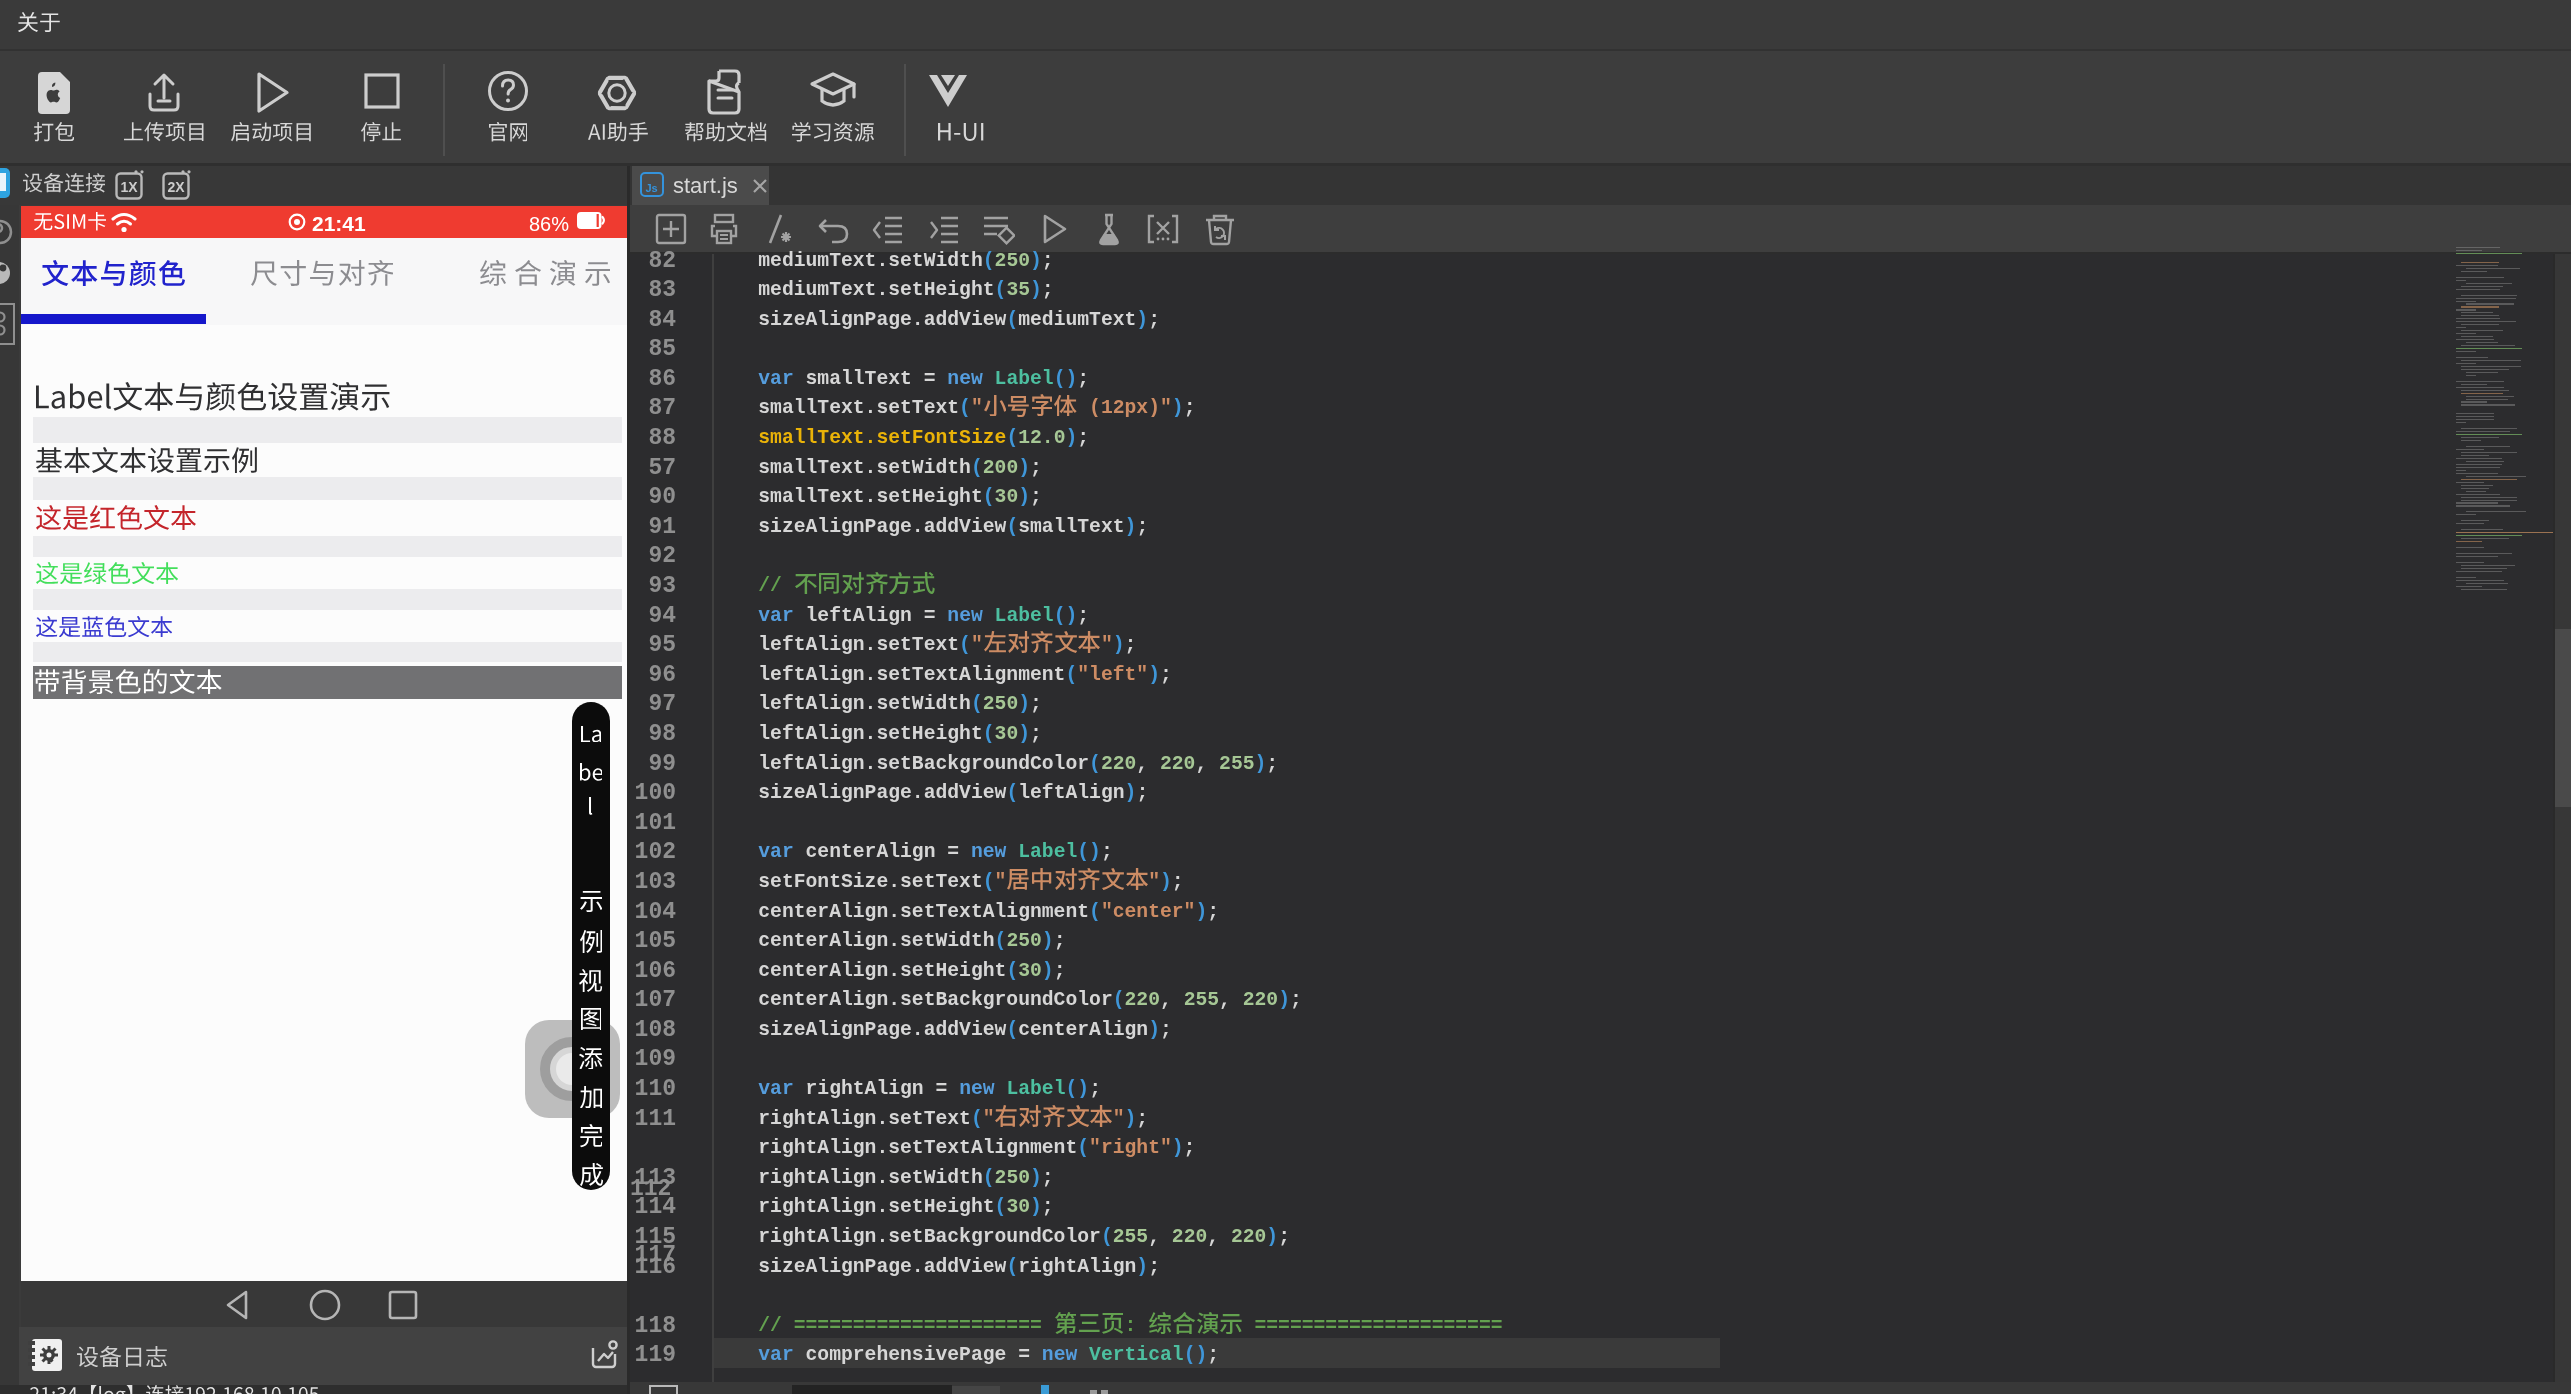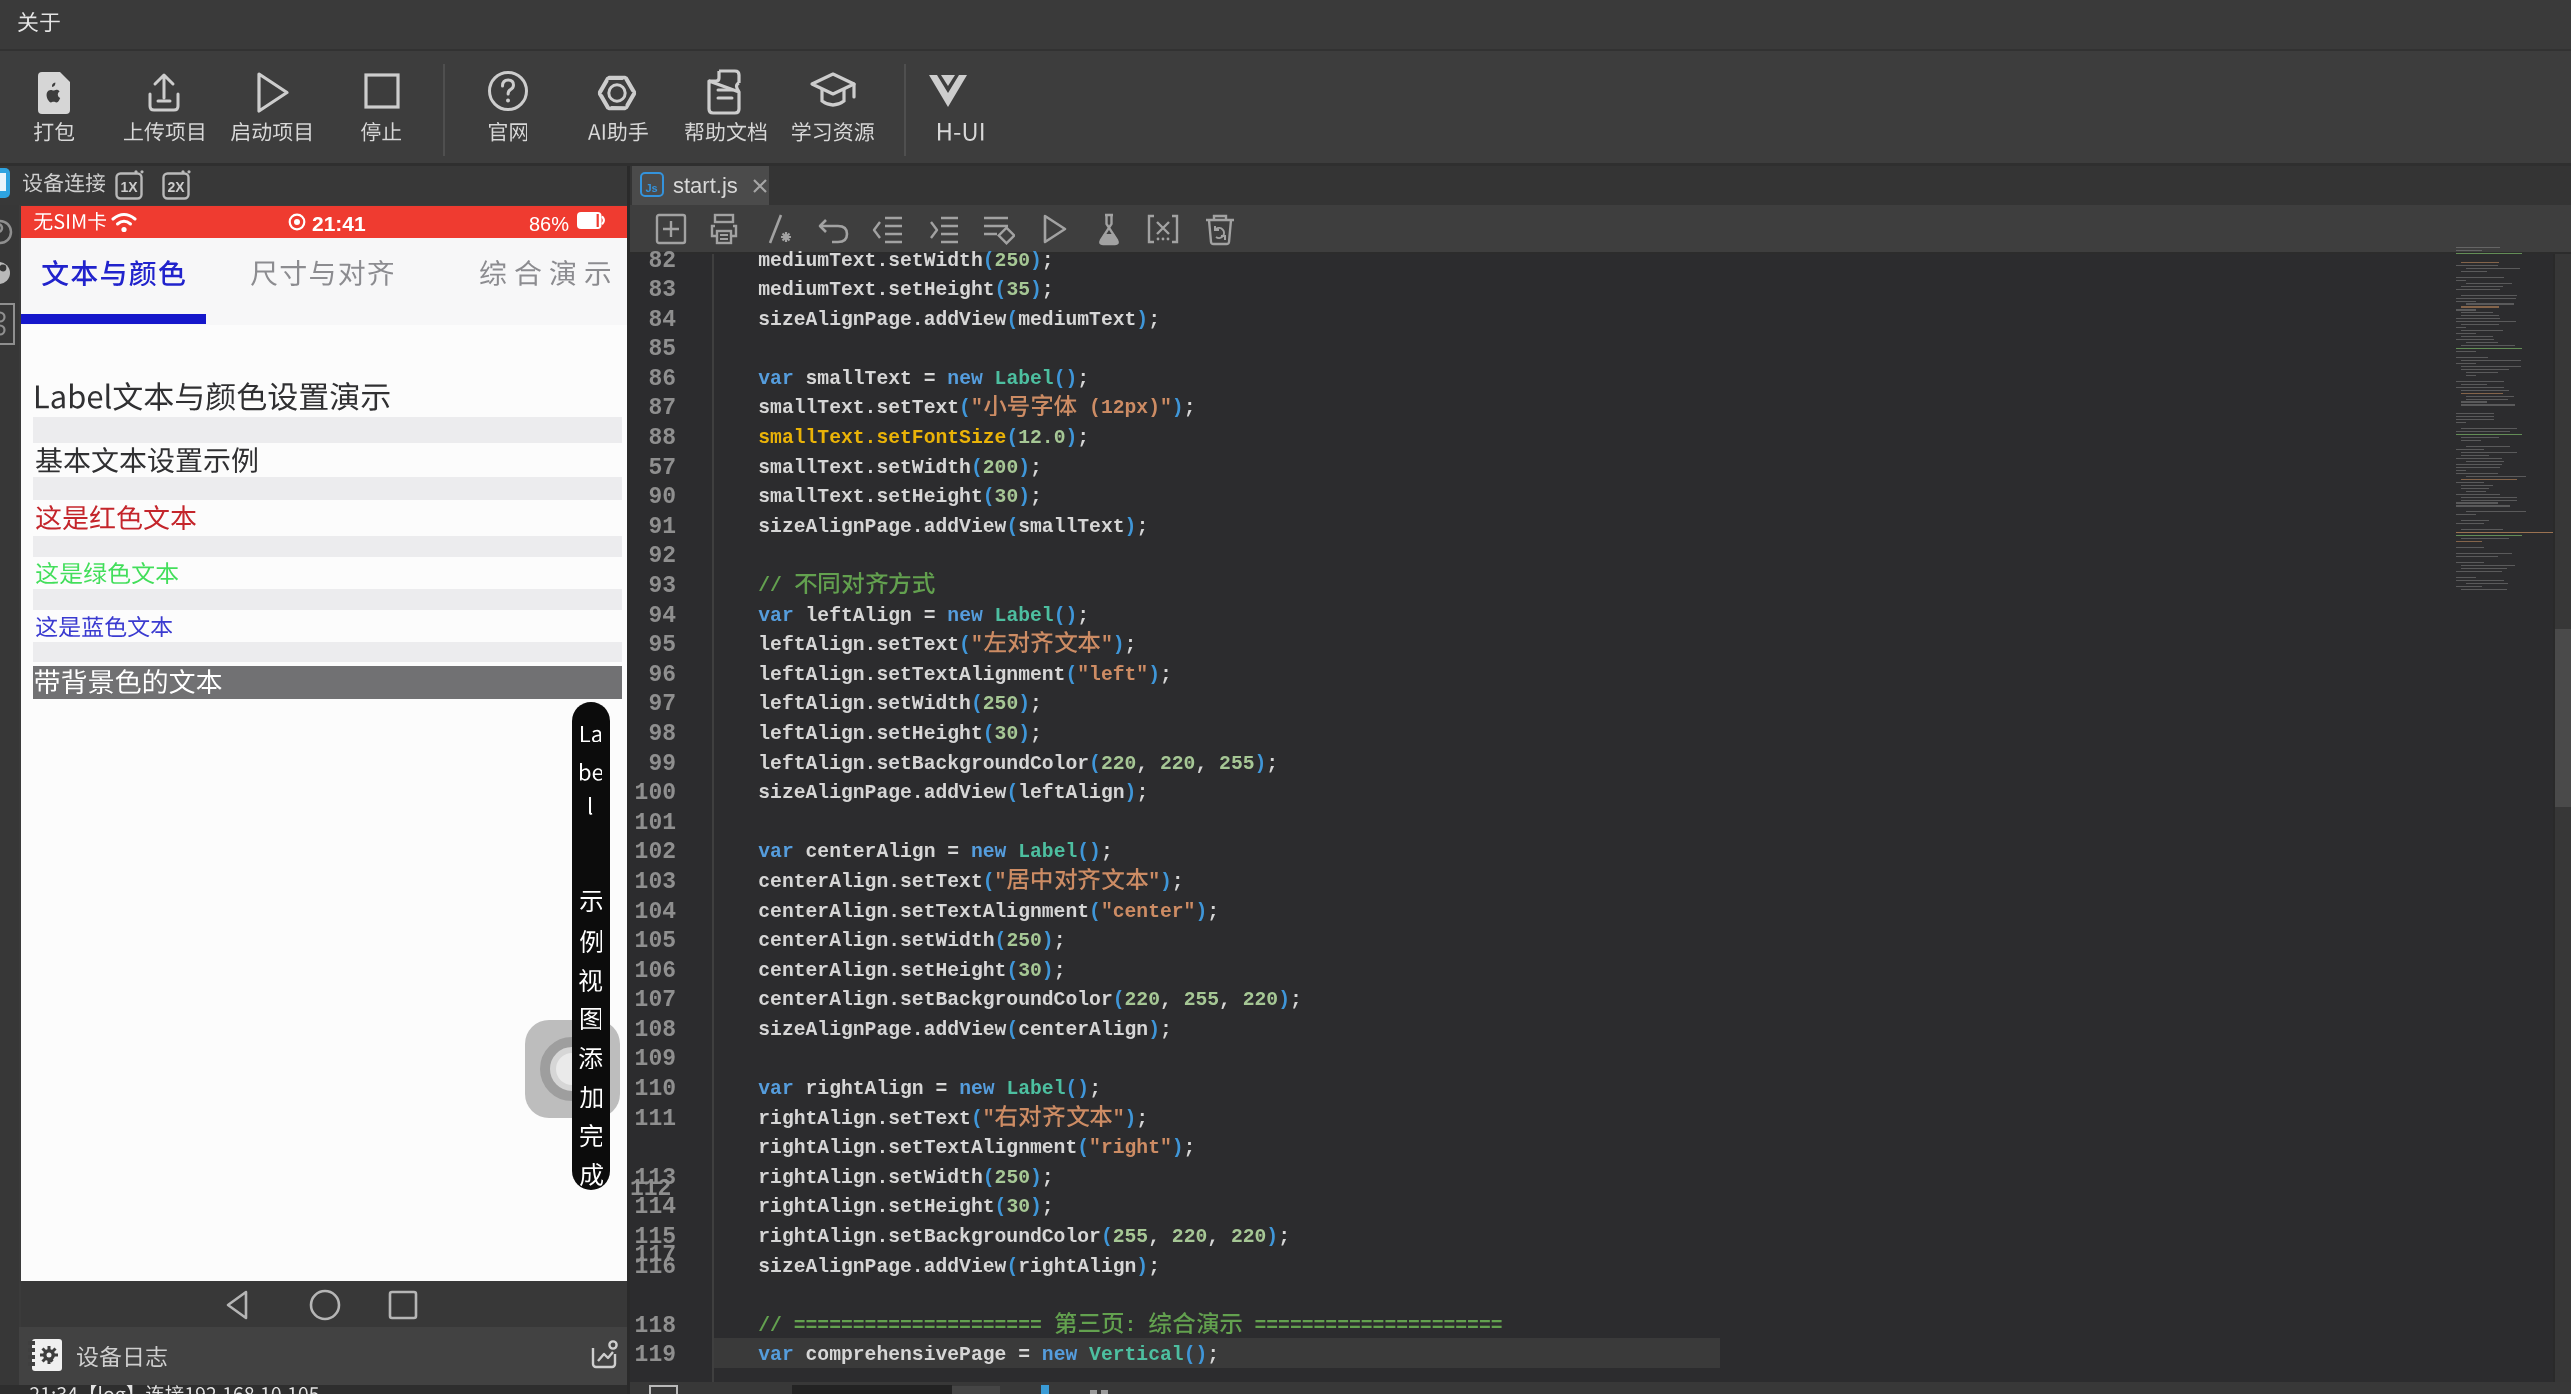--- a/index.html
+++ b/index.html
@@ -451,21 +451,21 @@
       <div style="position:absolute;top:572.0px;left:0;height:29.59px;line-height:29.59px;white-space:pre"><span style="color:#63a14f">    //             </span></div>
       <div style="position:absolute;top:601.6px;left:0;height:29.59px;line-height:29.59px;white-space:pre"><span style="color:#d6d6d6">    </span><span style="color:#559ddd">var</span><span style="color:#d6d6d6"> leftAlign = </span><span style="color:#559ddd">new</span><span style="color:#d6d6d6"> </span><span style="color:#4dbfa0">Label</span><span style="color:#3f96d8">()</span><span style="color:#d6d6d6">;</span></div>
       <div style="position:absolute;top:631.2px;left:0;height:29.59px;line-height:29.59px;white-space:pre"><span style="color:#d6d6d6">    leftAlign.setText</span><span style="color:#3f96d8">(</span><span style="color:#cd8c64">"          "</span><span style="color:#3f96d8">)</span><span style="color:#d6d6d6">;</span></div>
       <div style="position:absolute;top:660.8px;left:0;height:29.59px;line-height:29.59px;white-space:pre"><span style="color:#d6d6d6">    leftAlign.setTextAlignment</span><span style="color:#3f96d8">(</span><span style="color:#cd8c64">"left"</span><span style="color:#3f96d8">)</span><span style="color:#d6d6d6">;</span></div>
       <div style="position:absolute;top:690.4px;left:0;height:29.59px;line-height:29.59px;white-space:pre"><span style="color:#d6d6d6">    leftAlign.setWidth</span><span style="color:#3f96d8">(</span><span style="color:#a6c795">250</span><span style="color:#3f96d8">)</span><span style="color:#d6d6d6">;</span></div>
       <div style="position:absolute;top:719.9px;left:0;height:29.59px;line-height:29.59px;white-space:pre"><span style="color:#d6d6d6">    leftAlign.setHeight</span><span style="color:#3f96d8">(</span><span style="color:#a6c795">30</span><span style="color:#3f96d8">)</span><span style="color:#d6d6d6">;</span></div>
       <div style="position:absolute;top:749.5px;left:0;height:29.59px;line-height:29.59px;white-space:pre"><span style="color:#d6d6d6">    leftAlign.setBackgroundColor</span><span style="color:#3f96d8">(</span><span style="color:#a6c795">220</span><span style="color:#d6d6d6">, </span><span style="color:#a6c795">220</span><span style="color:#d6d6d6">, </span><span style="color:#a6c795">255</span><span style="color:#3f96d8">)</span><span style="color:#d6d6d6">;</span></div>
       <div style="position:absolute;top:779.1px;left:0;height:29.59px;line-height:29.59px;white-space:pre"><span style="color:#d6d6d6">    sizeAlignPage.addView</span><span style="color:#3f96d8">(</span><span style="color:#d6d6d6">leftAlign</span><span style="color:#3f96d8">)</span><span style="color:#d6d6d6">;</span></div>
       <div style="position:absolute;top:808.7px;left:0;height:29.59px;line-height:29.59px;white-space:pre"><span style="color:#d6d6d6"></span></div>
       <div style="position:absolute;top:838.3px;left:0;height:29.59px;line-height:29.59px;white-space:pre"><span style="color:#d6d6d6">    </span><span style="color:#559ddd">var</span><span style="color:#d6d6d6"> centerAlign = </span><span style="color:#559ddd">new</span><span style="color:#d6d6d6"> </span><span style="color:#4dbfa0">Label</span><span style="color:#3f96d8">()</span><span style="color:#d6d6d6">;</span></div>
-      <div style="position:absolute;top:867.9px;left:0;height:29.59px;line-height:29.59px;white-space:pre"><span style="color:#d6d6d6">    centerAlign.setText</span><span style="color:#3f96d8">(</span><span style="color:#cd8c64">"            "</span><span style="color:#3f96d8">)</span><span style="color:#d6d6d6">;</span></div>
+      <div style="position:absolute;top:867.9px;left:0;height:29.59px;line-height:29.59px;white-space:pre"><span style="color:#d6d6d6">    setFontSize.setText</span><span style="color:#3f96d8">(</span><span style="color:#cd8c64">"            "</span><span style="color:#3f96d8">)</span><span style="color:#d6d6d6">;</span></div>
       <div style="position:absolute;top:897.5px;left:0;height:29.59px;line-height:29.59px;white-space:pre"><span style="color:#d6d6d6">    centerAlign.setTextAlignment</span><span style="color:#3f96d8">(</span><span style="color:#cd8c64">"center"</span><span style="color:#3f96d8">)</span><span style="color:#d6d6d6">;</span></div>
       <div style="position:absolute;top:927.1px;left:0;height:29.59px;line-height:29.59px;white-space:pre"><span style="color:#d6d6d6">    centerAlign.setWidth</span><span style="color:#3f96d8">(</span><span style="color:#a6c795">250</span><span style="color:#3f96d8">)</span><span style="color:#d6d6d6">;</span></div>
       <div style="position:absolute;top:956.7px;left:0;height:29.59px;line-height:29.59px;white-space:pre"><span style="color:#d6d6d6">    centerAlign.setHeight</span><span style="color:#3f96d8">(</span><span style="color:#a6c795">30</span><span style="color:#3f96d8">)</span><span style="color:#d6d6d6">;</span></div>
       <div style="position:absolute;top:986.2px;left:0;height:29.59px;line-height:29.59px;white-space:pre"><span style="color:#d6d6d6">    centerAlign.setBackgroundColor</span><span style="color:#3f96d8">(</span><span style="color:#a6c795">220</span><span style="color:#d6d6d6">, </span><span style="color:#a6c795">255</span><span style="color:#d6d6d6">, </span><span style="color:#a6c795">220</span><span style="color:#3f96d8">)</span><span style="color:#d6d6d6">;</span></div>
       <div style="position:absolute;top:1015.8px;left:0;height:29.59px;line-height:29.59px;white-space:pre"><span style="color:#d6d6d6">    sizeAlignPage.addView</span><span style="color:#3f96d8">(</span><span style="color:#d6d6d6">centerAlign</span><span style="color:#3f96d8">)</span><span style="color:#d6d6d6">;</span></div>
       <div style="position:absolute;top:1045.4px;left:0;height:29.59px;line-height:29.59px;white-space:pre"><span style="color:#d6d6d6"></span></div>
       <div style="position:absolute;top:1075.0px;left:0;height:29.59px;line-height:29.59px;white-space:pre"><span style="color:#d6d6d6">    </span><span style="color:#559ddd">var</span><span style="color:#d6d6d6"> rightAlign = </span><span style="color:#559ddd">new</span><span style="color:#d6d6d6"> </span><span style="color:#4dbfa0">Label</span><span style="color:#3f96d8">()</span><span style="color:#d6d6d6">;</span></div>
       <div style="position:absolute;top:1104.6px;left:0;height:29.59px;line-height:29.59px;white-space:pre"><span style="color:#d6d6d6">    rightAlign.setText</span><span style="color:#3f96d8">(</span><span style="color:#cd8c64">"          "</span><span style="color:#3f96d8">)</span><span style="color:#d6d6d6">;</span></div>
       <div style="position:absolute;top:1134.2px;left:0;height:29.59px;line-height:29.59px;white-space:pre"><span style="color:#d6d6d6">    rightAlign.setTextAlignment</span><span style="color:#3f96d8">(</span><span style="color:#cd8c64">"right"</span><span style="color:#3f96d8">)</span><span style="color:#d6d6d6">;</span></div>
       <div style="position:absolute;top:1163.8px;left:0;height:29.59px;line-height:29.59px;white-space:pre"><span style="color:#d6d6d6">    rightAlign.setWidth</span><span style="color:#3f96d8">(</span><span style="color:#a6c795">250</span><span style="color:#3f96d8">)</span><span style="color:#d6d6d6">;</span></div>

